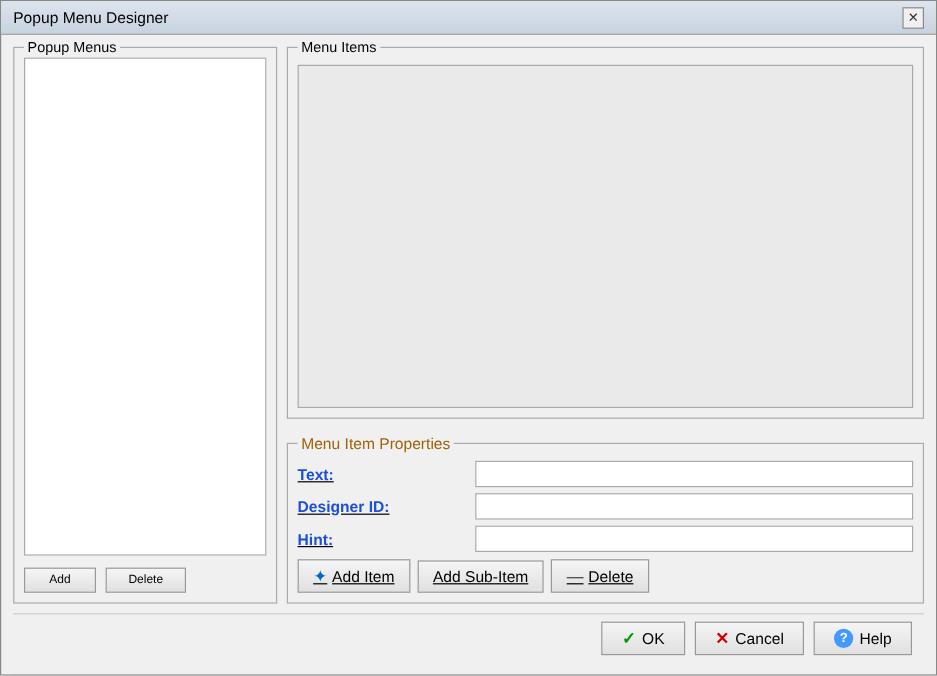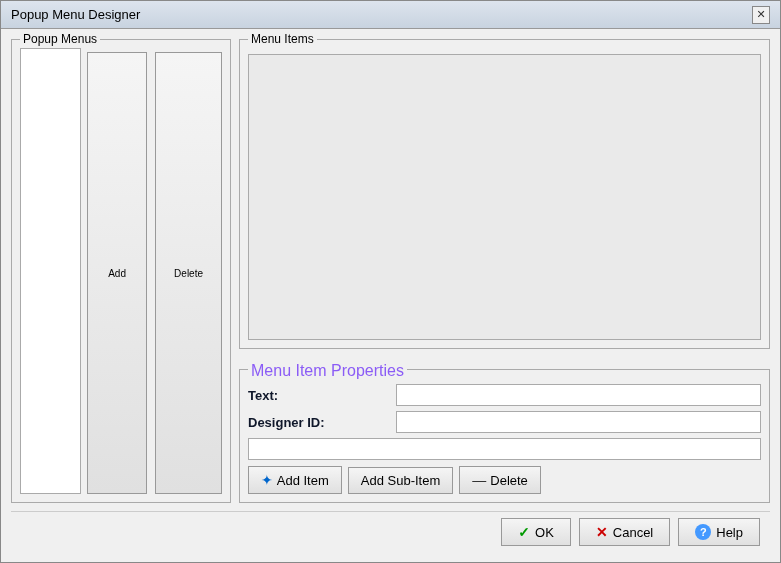--- a/index.html
+++ b/index.html
@@ -71,20 +71,21 @@
       display: flex;
       flex: 1;
       gap: 8px;
     }
 
     .panel-group {
       border: 1px solid #aaa;
       background: #f0f0f0;
       padding: 8px;
       display: flex;
+      flex-direction: column;
       gap: 6px;
       position: relative;
     }
 
     .panel-label {
       position: absolute;
       top: -8px;
       left: 8px;
       background: #f0f0f0;
       padding: 0 3px;
@@ -95,20 +96,21 @@
     .left-panel {
       width: 220px;
       flex-shrink: 0;
     }
 
     .right-panel {
       flex: 1;
       display: flex;
       flex-direction: column;
       gap: 20px;
+      text-decoration: underline;
     }
 
     .list-box {
       background: #fff;
       border: 1px solid #aaa;
       flex: 1;
       overflow-y: auto;
     }
 
     .menu-items-box {
@@ -147,35 +149,35 @@
       position: relative;
       background: #f0f0f0;
     }
 
     .properties-label {
       position: absolute;
       top: -8px;
       left: 8px;
       background: #f0f0f0;
       padding: 0 3px;
-      font-size: 16px;
-      color: #8b5cf6;
+      font-size: 13px;
+      color: #a16207;
     }
 
     .property-row {
       display: flex;
       align-items: center;
       margin-bottom: 5px;
       gap: 8px;
     }
 
     .property-row label {
       width: 140px;
       text-align: left;
-      color: #0f172a;
+      color: #1d4ed8;
       font-weight: bold;
       flex-shrink: 0;
     }
 
     .property-row input[type="text"] {
       flex: 1;
       height: 22px;
       border: 1px solid #aaa;
       background: #fff;
       padding: 2px 4px;
@@ -324,20 +326,21 @@
             <label>Text:</label>
             <input type="text" value="" style="">
           </div>
 
           <div class="property-row">
             <label>Designer ID:</label>
             <input type="text" value="" style="">
           </div>
 
           <div class="property-row">
+            <label>Hint:</label>
             <input type="text" value="" style="">
           </div>
 
 
           <div class="item-buttons">
             <button class="item-btn">
               <span class="plus-icon">✦</span>
               <span>Add Item</span>
             </button>
             <button class="item-btn">

